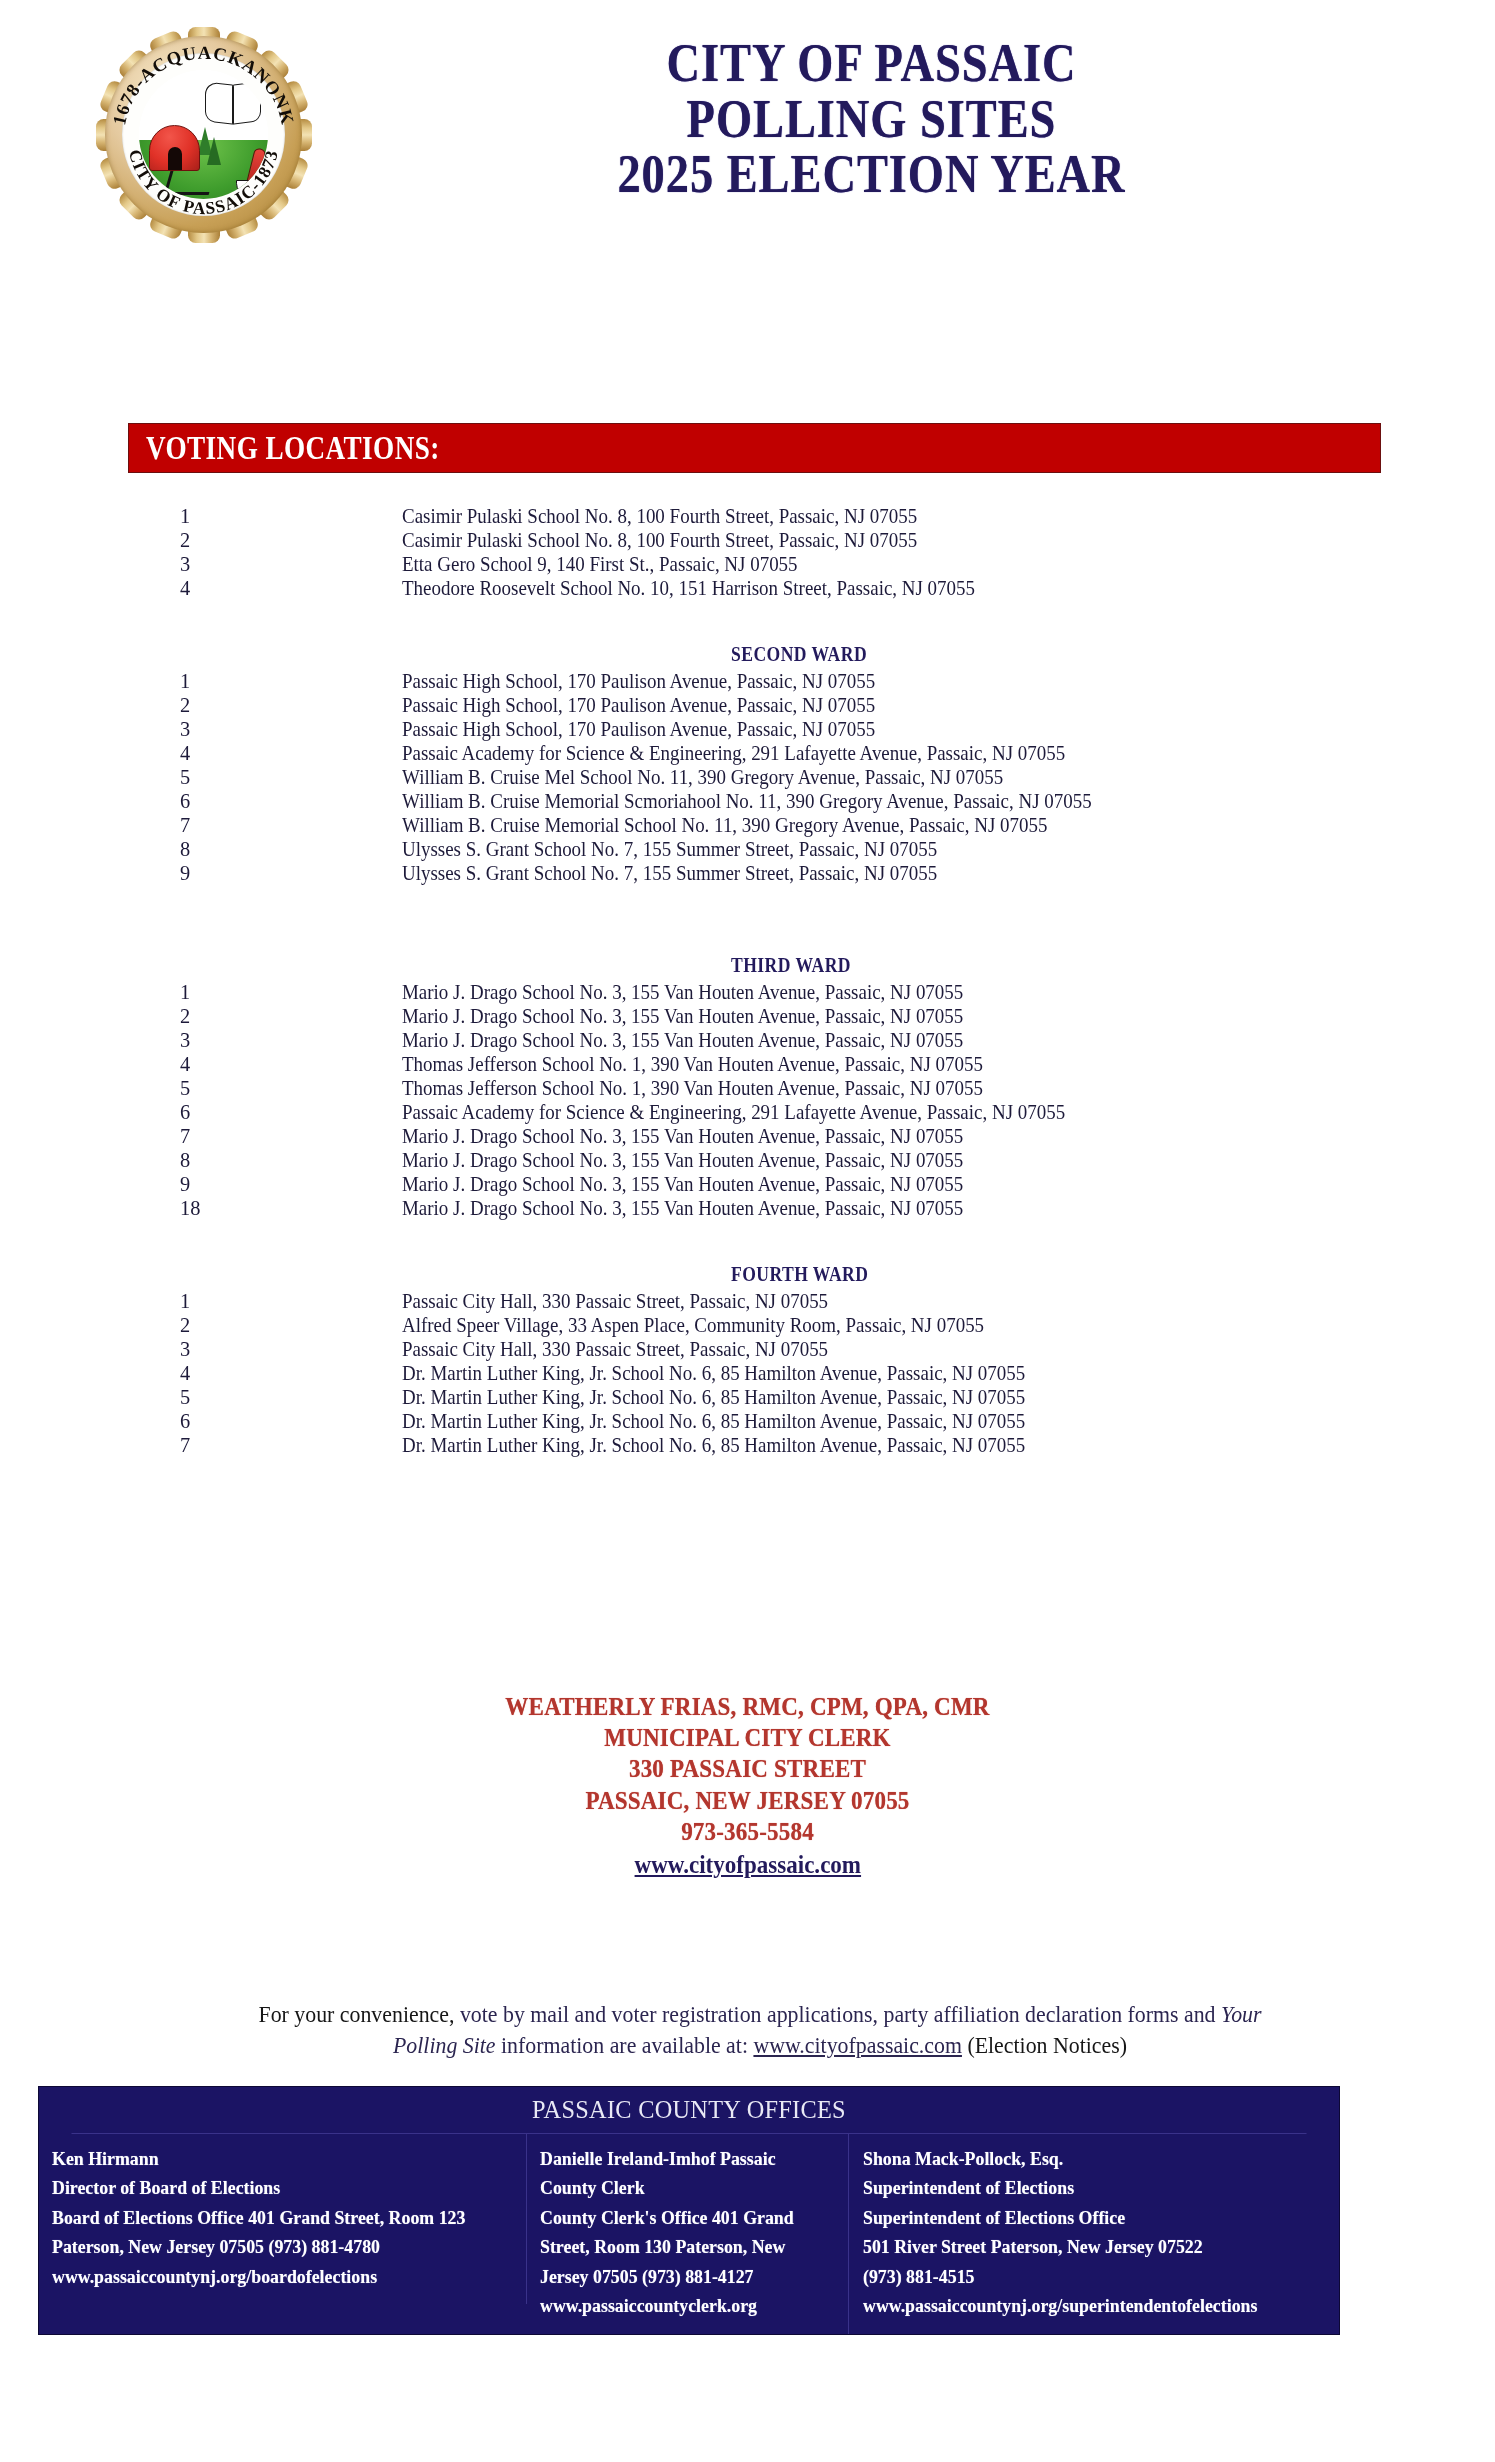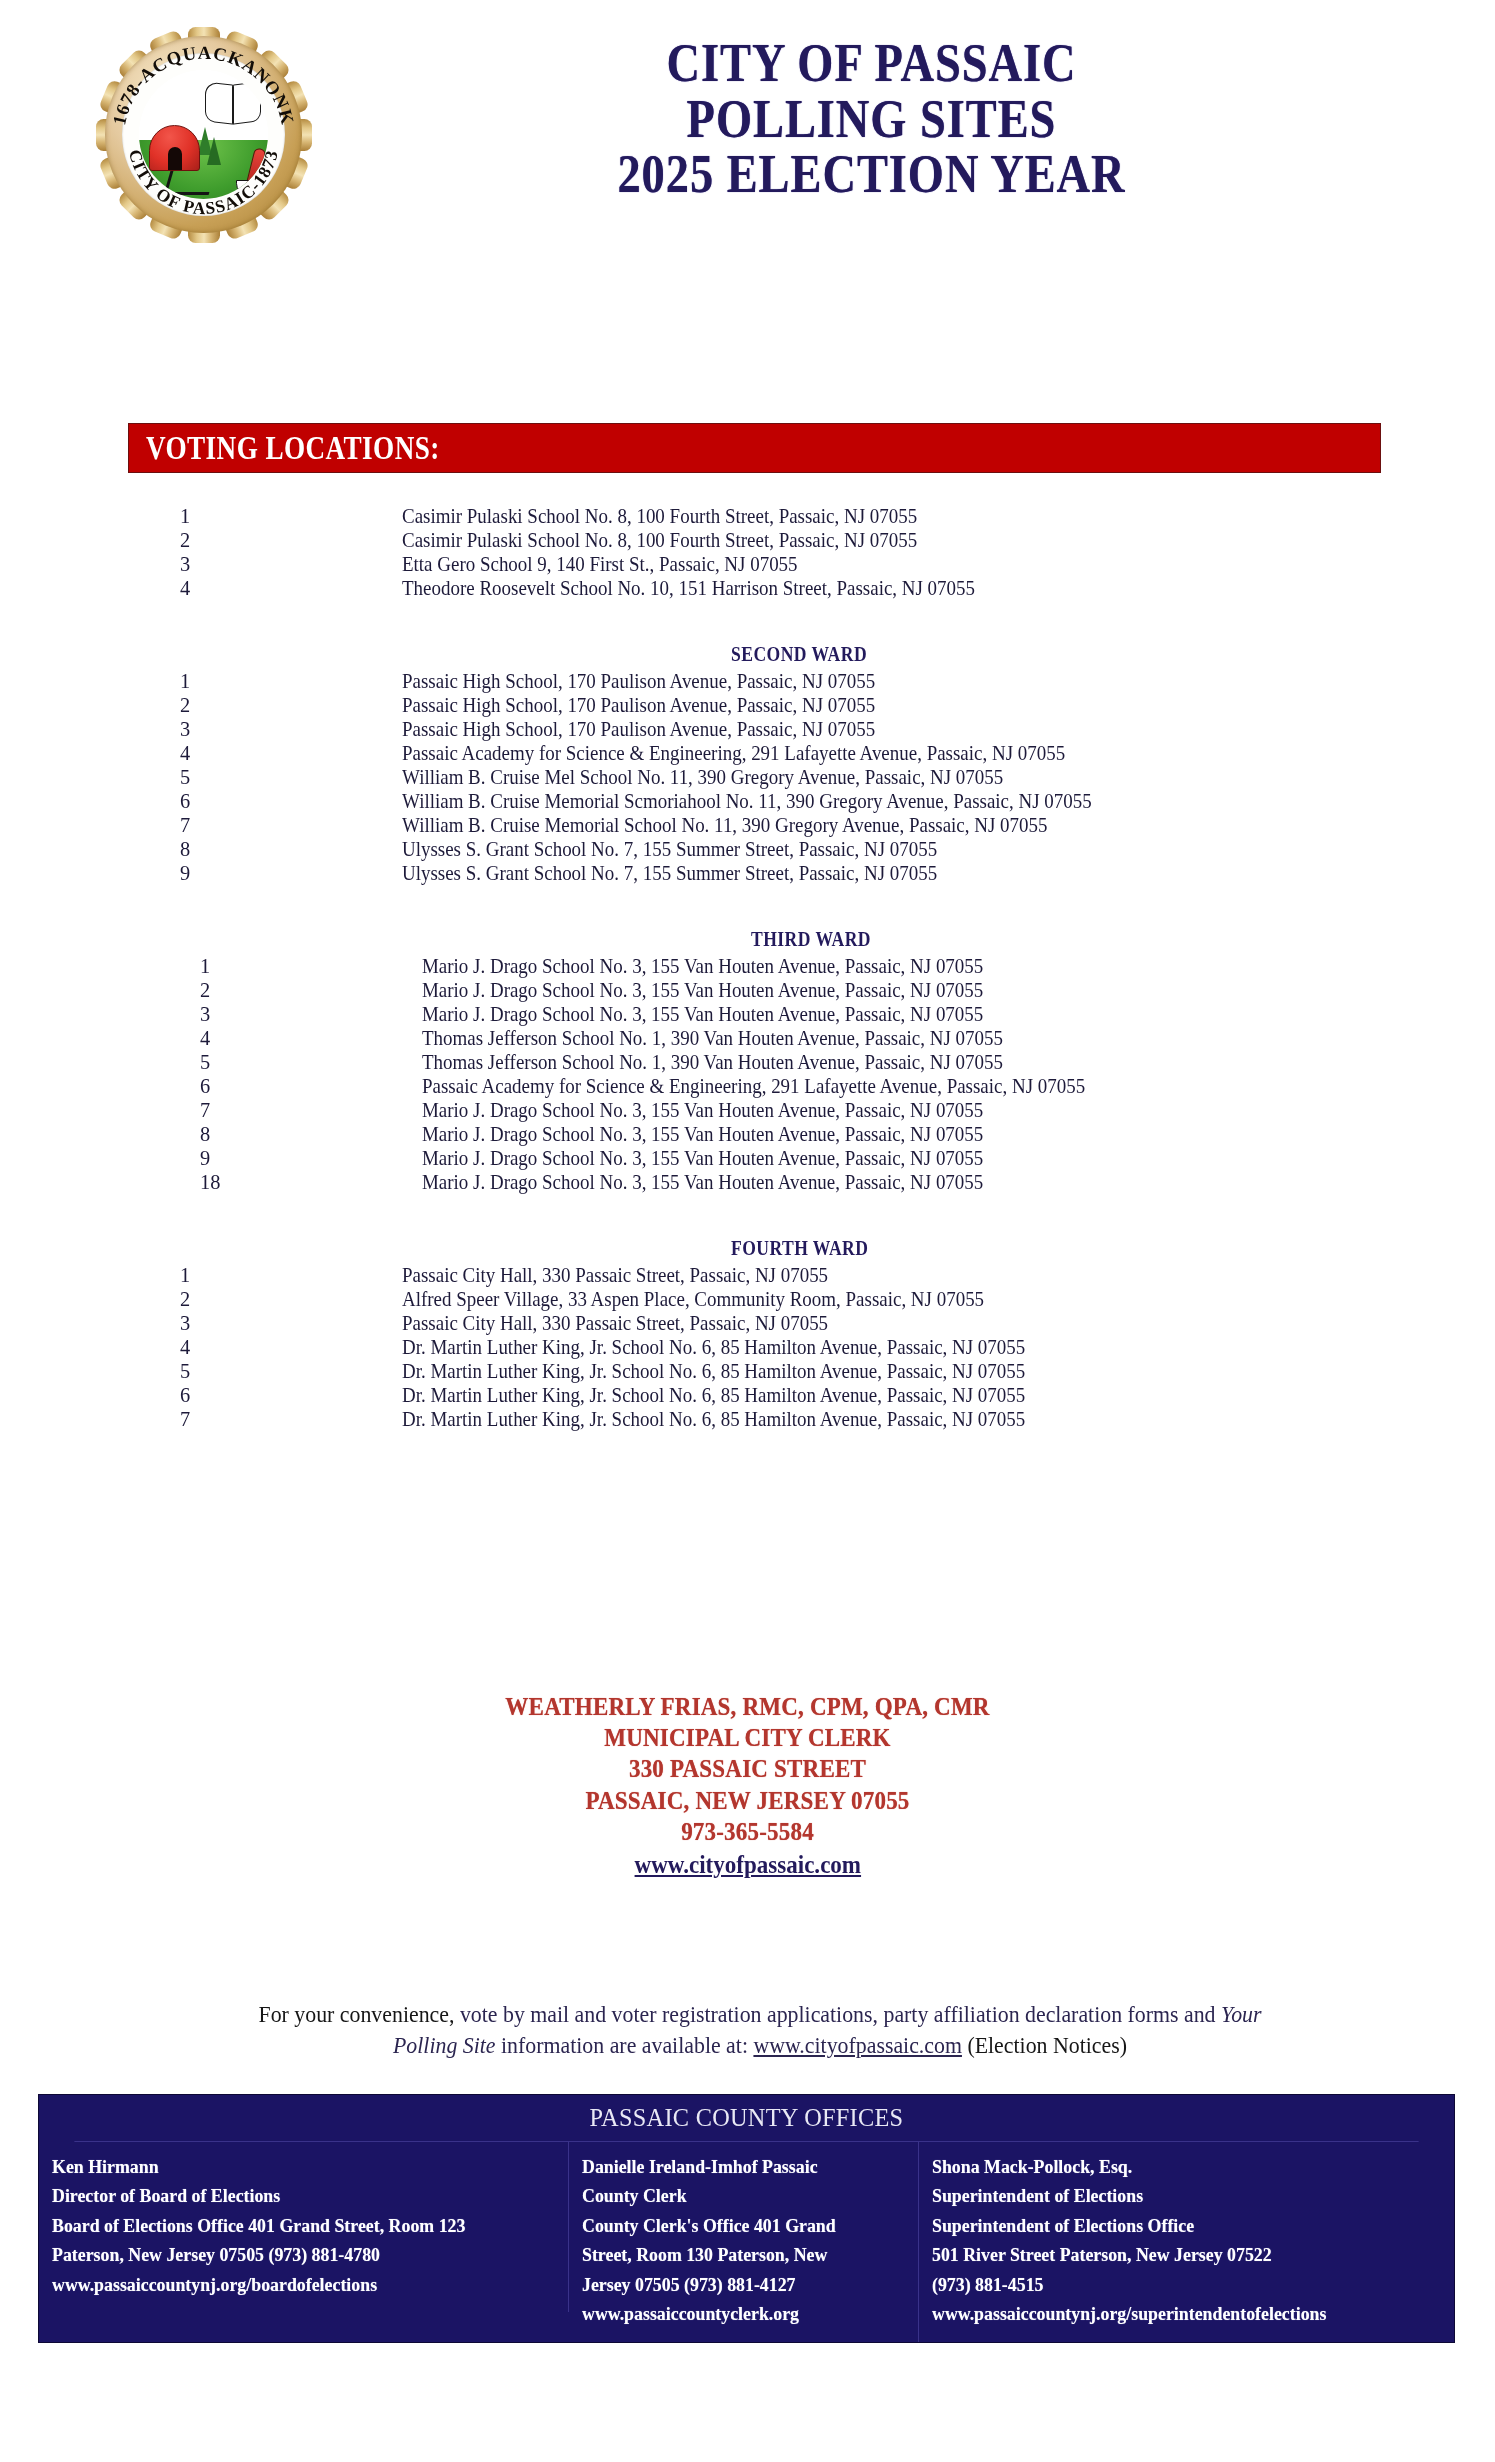--- a/index.html
+++ b/index.html
@@ -297,25 +297,24 @@
   .note .lead { color: #161616; }
   .note .ital { font-style: italic; }
   .note .note-url { text-decoration: underline; color: #2b2550; }
   .note .tail { color: #161616; }
 
   
   .footer {
     position: absolute;
     left: 38px;
     top: 2086px;
-    width: 1417px;
+    width: 1302px;
     background: #1b1464;
     border: 1.9px solid #0d0835;
     box-sizing: border-box;
-    margin-top: 8px;
   }
   .footer-title {
     text-align: center;
     color: #e9e9f5;
     font-size: 25.6px;
     padding: 7.6px 0 8.5px;
     letter-spacing: 0.3px;
     border-bottom: 0.9px solid #3a328a;
     transform: scaleX(0.95);
   }
@@ -461,21 +460,21 @@
           <div class="row">
             <span class="num">8</span>
             <span class="site">Ulysses S. Grant School No. 7, 155 Summer Street, Passaic, NJ  07055</span>
           </div>
           <div class="row">
             <span class="num">9</span>
             <span class="site">Ulysses S. Grant School No. 7, 155 Summer Street, Passaic, NJ  07055</span>
           </div>
         </div>
       </div>
-      <div class="ward-block" style="margin-top: 42px; padding-left: 20px;">
+      <div class="ward-block" style="margin-top: 68px;">
         <div class="ward-title">THIRD WARD</div>
         <div class="rows">
           <div class="row">
             <span class="num">1</span>
             <span class="site">Mario J. Drago School No. 3, 155 Van Houten Avenue, Passaic, NJ  07055</span>
           </div>
           <div class="row">
             <span class="num">2</span>
             <span class="site">Mario J. Drago School No. 3, 155 Van Houten Avenue, Passaic, NJ  07055</span>
           </div>

